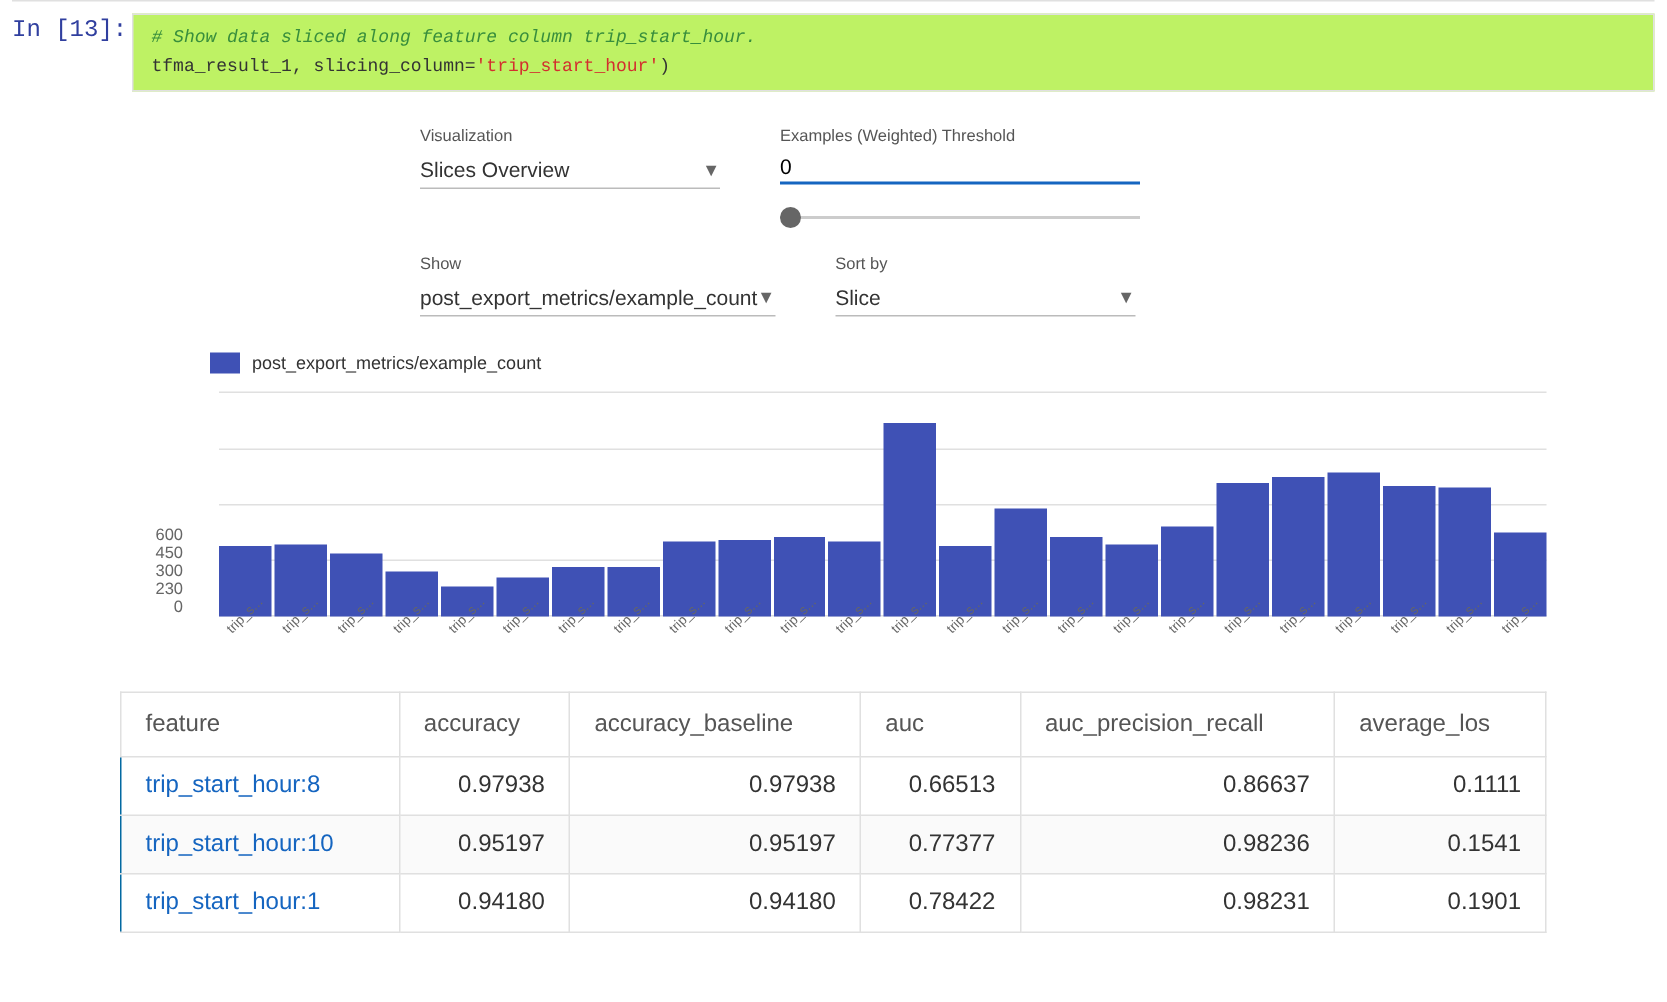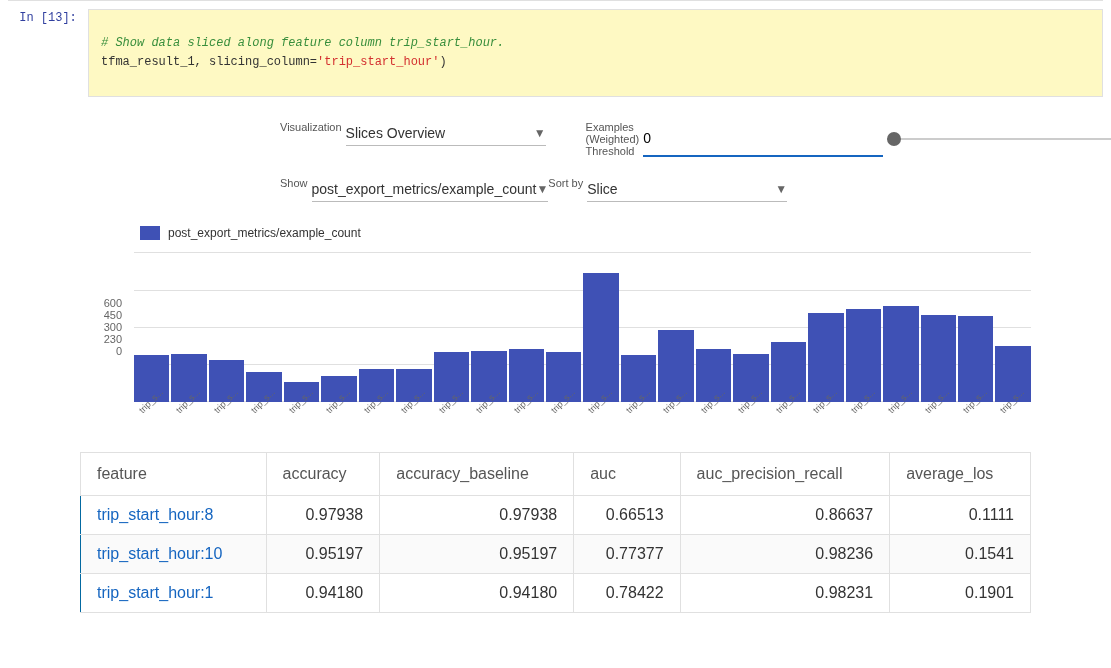--- a/index.html
+++ b/index.html
@@ -16,31 +16,30 @@
     
     .code-cell {
       display: flex;
       align-items: flex-start;
       padding: 8px 0;
       border-top: 1px solid #e0e0e0;
       margin: 0 8px;
     }
     .cell-label {
       color: #303F9F;
-      font-size: 12px;
+      font-size: 16px;
       min-width: 80px;
       padding-top: 2px;
       flex-shrink: 0;
       font-family: 'Courier New', monospace;
-      text-align: center;
     }
     .code-block {
-      background: #fef9c3;
+      background: #bef264;
       border: 1px solid #e0e0e0;
-      padding: 24px 12px;
+      padding: 6px 12px;
       flex: 1;
       font-family: 'Courier New', monospace;
       font-size: 12px;
       line-height: 1.6;
       color: #333;
     }
     .code-comment { color: #388E3C; font-style: italic; }
     .code-fn { color: #333; }
     .code-string { color: #D32F2F; }
 
@@ -52,21 +51,21 @@
     
     .controls-row {
       display: flex;
       gap: 40px;
       align-items: flex-start;
       margin-bottom: 20px;
       padding-left: 240px;
     }
     .control-group {
       display: flex;
-      flex-direction: row;
+      flex-direction: column;
       gap: 4px;
     }
     .control-label {
       font-family: Arial, sans-serif;
       font-size: 11px;
       color: #555;
     }
     .control-select {
       display: flex;
       align-items: center;
@@ -108,20 +107,21 @@
       width: 14px;
       height: 14px;
       border-radius: 50%;
       background: #666;
       cursor: pointer;
     }
 
     
     .controls-row2 {
       display: flex;
+      gap: 40px;
       align-items: flex-start;
       margin-bottom: 24px;
       padding-left: 240px;
     }
 
     
     .chart-area {
       padding: 0 40px 20px 40px;
     }
     .chart-legend {
@@ -135,22 +135,22 @@
       padding-left: 60px;
     }
     .legend-box {
       width: 20px;
       height: 14px;
       background: #3F51B5;
       flex-shrink: 0;
     }
     .chart-wrapper {
       display: flex;
-      align-items: center;
-      gap: 4px;
+      align-items: flex-end;
+      gap: 16px;
     }
     .y-axis {
       display: flex;
       flex-direction: column;
       justify-content: space-between;
       align-items: flex-end;
       padding-right: 8px;
       font-family: Arial, sans-serif;
       font-size: 11px;
       color: #666;

